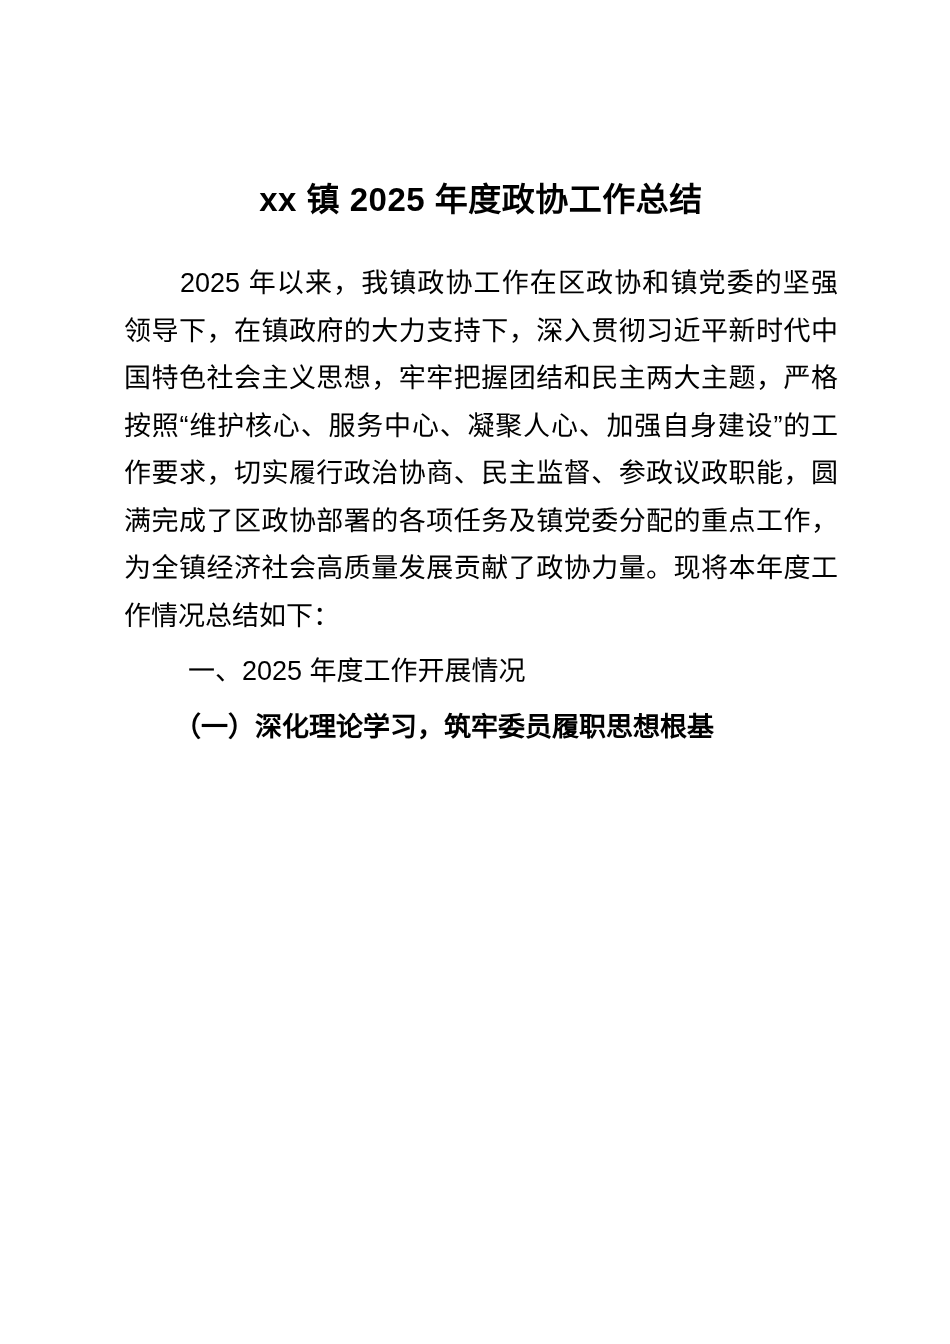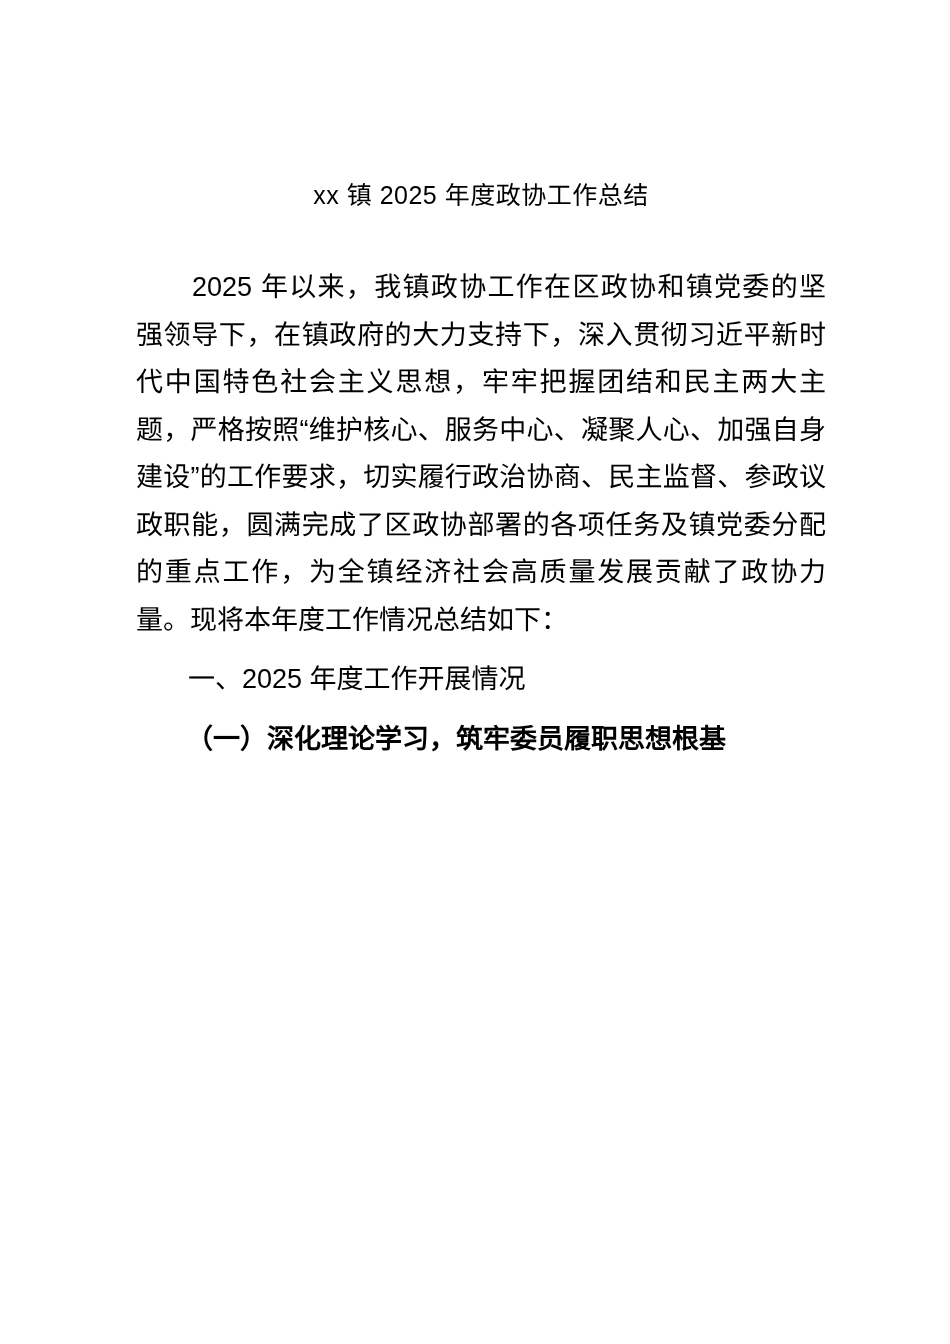--- a/index.html
+++ b/index.html
@@ -27,31 +27,31 @@
   .page-body {
     position: absolute;
     left: 124px;
     top: 0;
     width: 714px;
   }
 
   .doc-title {
     margin: 0;
     padding: 0;
-    font-size: 25px;
-    font-weight: 400;
+    font-size: 33px;
+    font-weight: 700;
     line-height: 1;
     text-align: center;
     letter-spacing: 0.5px;
     padding-top: 183px;
     white-space: nowrap;
   }
 
   .doc-paragraph {
-    margin: 12px;
+    margin: 0;
     padding: 0;
     font-size: 27px;
     font-weight: 400;
     line-height: 47.5px;
     text-align: justify;
     text-justify: inter-ideograph;
     text-align-last: left;
     letter-spacing: 0;
   }
 
@@ -63,21 +63,21 @@
     margin: 8px;
     padding: 0;
     font-size: 27px;
     font-weight: 400;
     line-height: 47.5px;
     text-indent: 56px;
     white-space: nowrap;
   }
 
   .sub-heading {
-    margin: 12px;
+    margin: 0;
     padding: 0;
     font-size: 27px;
     font-weight: 700;
     line-height: 47.5px;
     text-indent: 50px;
     white-space: nowrap;
   }
 
   .gap-title-body { height: 44px; }
 </style>

